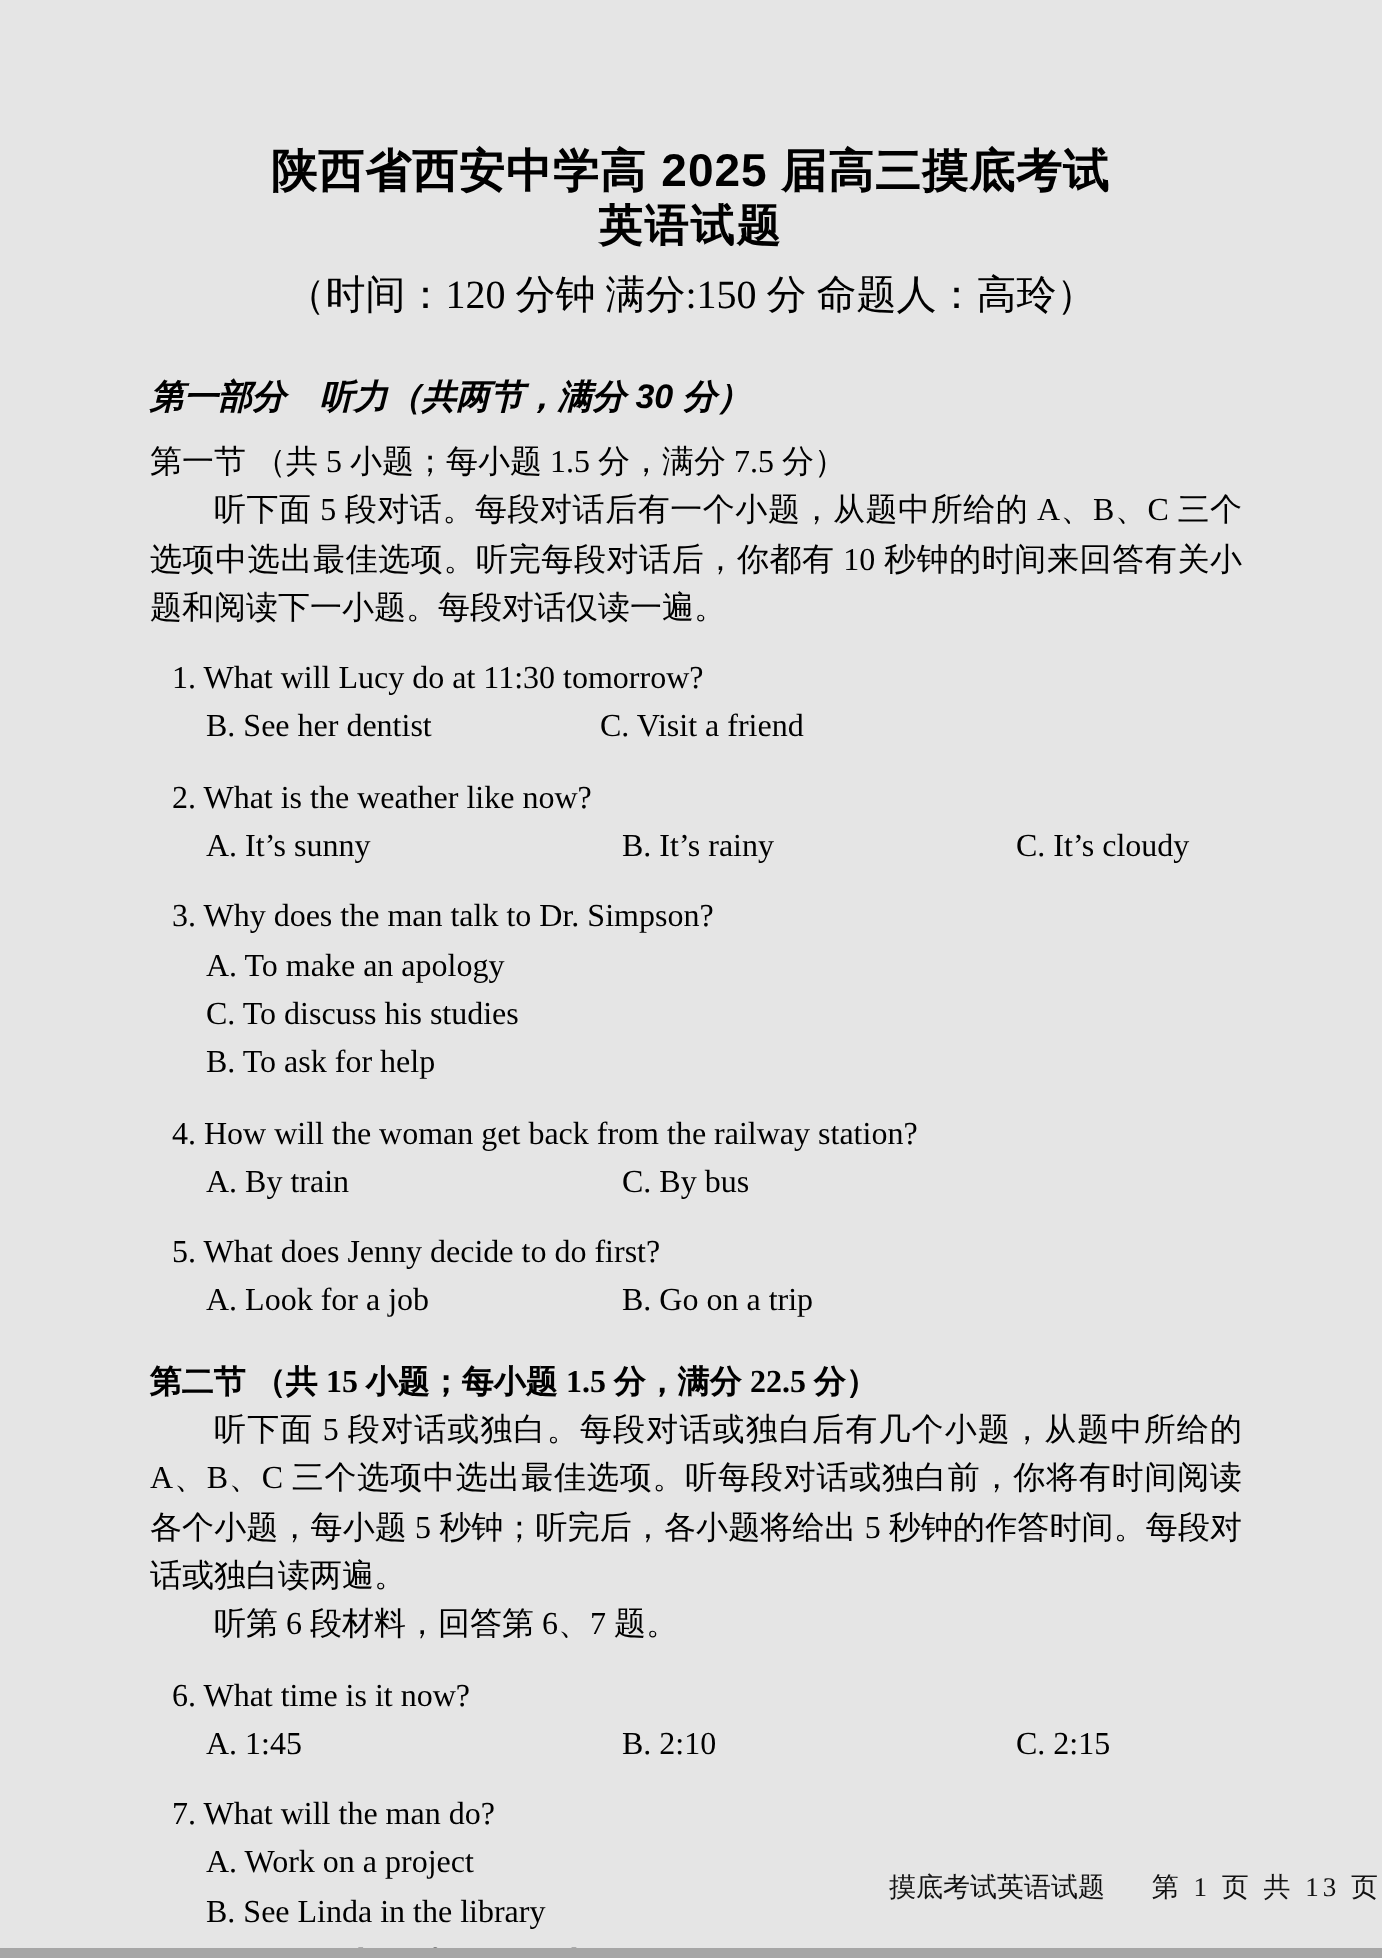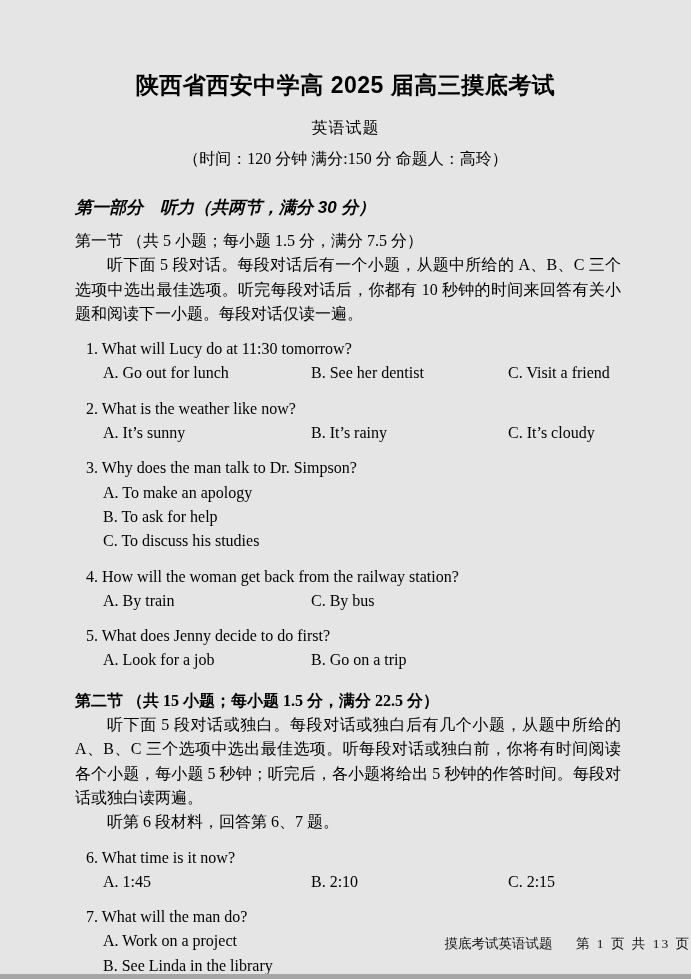--- a/index.html
+++ b/index.html
@@ -15,24 +15,24 @@
   .page { width: 691px; height: 979px; position: relative; background: #e5e5e5; }
 
   .header { padding-top: 72px; text-align: center; }
   .title1 {
     font-family: "Liberation Sans", "DejaVu Sans", sans-serif;
     font-weight: bold; font-size: 23px; line-height: 27px;
     letter-spacing: 0.5px;
   }
   .title2 {
     font-family: "Liberation Sans", "DejaVu Sans", sans-serif;
-    font-weight: normal; font-size: 16px; line-height: 25px;
-    margin-top: 16px; letter-spacing: 1px;
+    font-weight: bold; font-size: 22px; line-height: 25px;
+    margin-top: 1px; letter-spacing: 1px;
   }
-  .info { font-size: 16px; margin-top: 9px; }
+  .info { font-size: 20px; margin-top: 9px; }
 
   .content {
     margin: 25px 70px 0 75px;
     font-size: 16px; line-height: 24.3px;
     text-align: left;
   }
   .part-heading {
     font-family: "Liberation Sans", "DejaVu Sans", sans-serif;
     font-weight: bold; font-size: 17px; line-height: 26px; font-style: italic;
   }
@@ -73,40 +73,39 @@
   <main class="content">
 
     <div class="part-heading">第一部分　听力（共两节，满分 30 分）</div>
 
     <div class="sec-heading">第一节 （共 5 小题；每小题 1.5 分，满分 7.5 分）</div>
     <p class="instructions">听下面 5 段对话。每段对话后有一个小题，从题中所给的 A、B、C 三个选项中选出最佳选项。听完每段对话后，你都有 10 秒钟的时间来回答有关小题和阅读下一小题。每段对话仅读一遍。</p>
 
     <div class="question">
       <div class="q-text">1. What will Lucy do at 11:30 tomorrow?</div>
       <div class="opt-row">
-        <span class="opt-a">A. Go out for lunch</span>
         <span class="opt-b">B. See her dentist</span>
         <span class="opt-c">C. Visit a friend</span>
       </div>
     </div>
 
     <div class="question">
       <div class="q-text">2. What is the weather like now?</div>
       <div class="opt-row">
         <span class="opt-a">A. It’s sunny</span>
         <span class="opt-b">B. It’s rainy</span>
         <span class="opt-c">C. It’s cloudy</span>
       </div>
     </div>
 
     <div class="question">
       <div class="q-text">3. Why does the man talk to Dr. Simpson?</div>
       <div class="opt-stacked">A. To make an apology</div>
+      <div class="opt-stacked">C. To discuss his studies</div>
       <div class="opt-stacked">B. To ask for help</div>
-      <div class="opt-stacked">C. To discuss his studies</div>
     </div>
 
     <div class="question">
       <div class="q-text">4. How will the woman get back from the railway station?</div>
       <div class="opt-row">
         <span class="opt-a">A. By train</span>
         <span class="opt-c">C. By bus</span>
       </div>
     </div>
 

